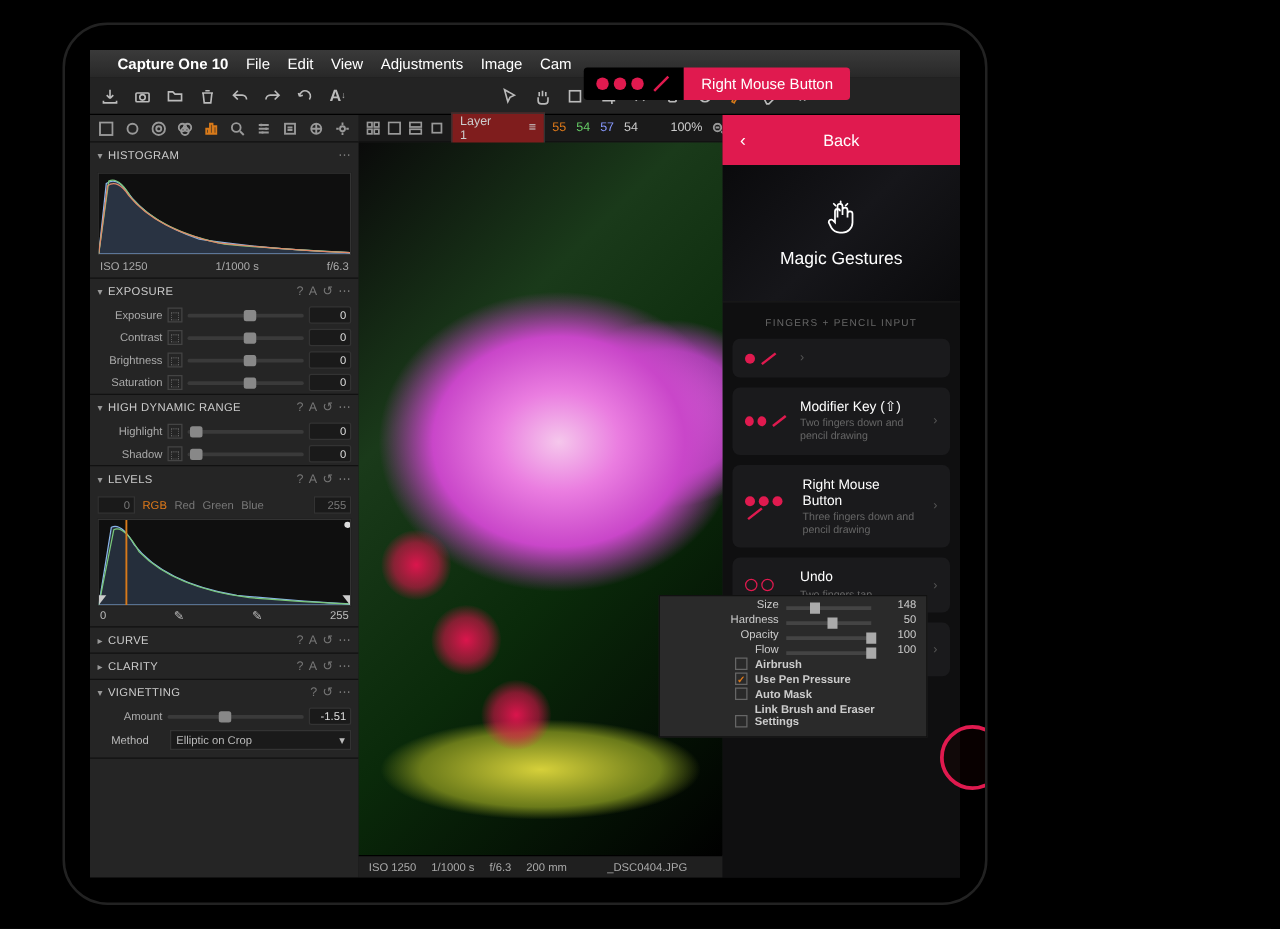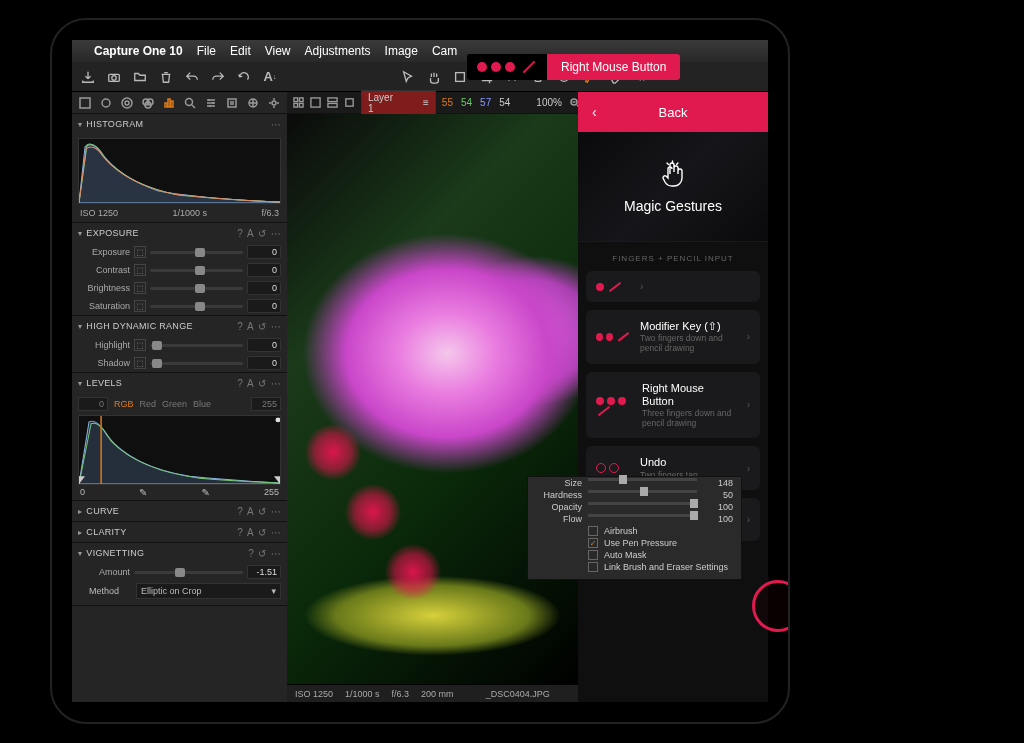--- a/index.html
+++ b/index.html
@@ -269,26 +269,26 @@
   left: 475px; top: 456px;
   width: 215px;
   background:#2a2a2a;
   border:1px solid #111;
   font-size:10px; color:#ccc;
   z-index:20;
   padding-bottom:6px;
 }
 .brush-pop .bh { padding:4px 8px; font-size:9px; letter-spacing:.5px; color:#bbb; text-transform:uppercase; display:flex; justify-content:space-between;}
 .brush-pop .bh .cur { color:#5dd; font-size:11px;}
-.brow { display:flex; align-items:flex-start; padding:1px 8px; gap:6px;}
+.brow { display:flex; align-items:flex-end; padding:1px 8px; gap:6px;margin-left:41px;}
 .brow .bl { width:46px; text-align:right; font-size:9px;}
 .brow .bt { flex:1; height:3px; background:#444; position:relative;}
 .brow .bth { position:absolute; top:-3px; width:8px; height:9px; background:#aaa;}
 .brow .bv { width:30px; text-align:right; font-size:9px;}
-.bcheck { display:flex; align-items:flex-end; gap:6px; padding:1px 8px 1px 60px; font-size:9px;}
+.bcheck { display:flex; align-items:flex-end; gap:6px; padding:1px 8px 1px 60px; font-size:9px;font-weight:bold;}
 .bcheck .cb { width:10px;height:10px;border:1px solid #666; display:flex;align-items:center;justify-content:center; font-size:8px; color:#e07a1a;}
 
 
 .right-panel {
   width: 190px;
   background:#0f0f10;
   display:flex; flex-direction:column;
   font-size:11px;
 }
 .back-btn {

